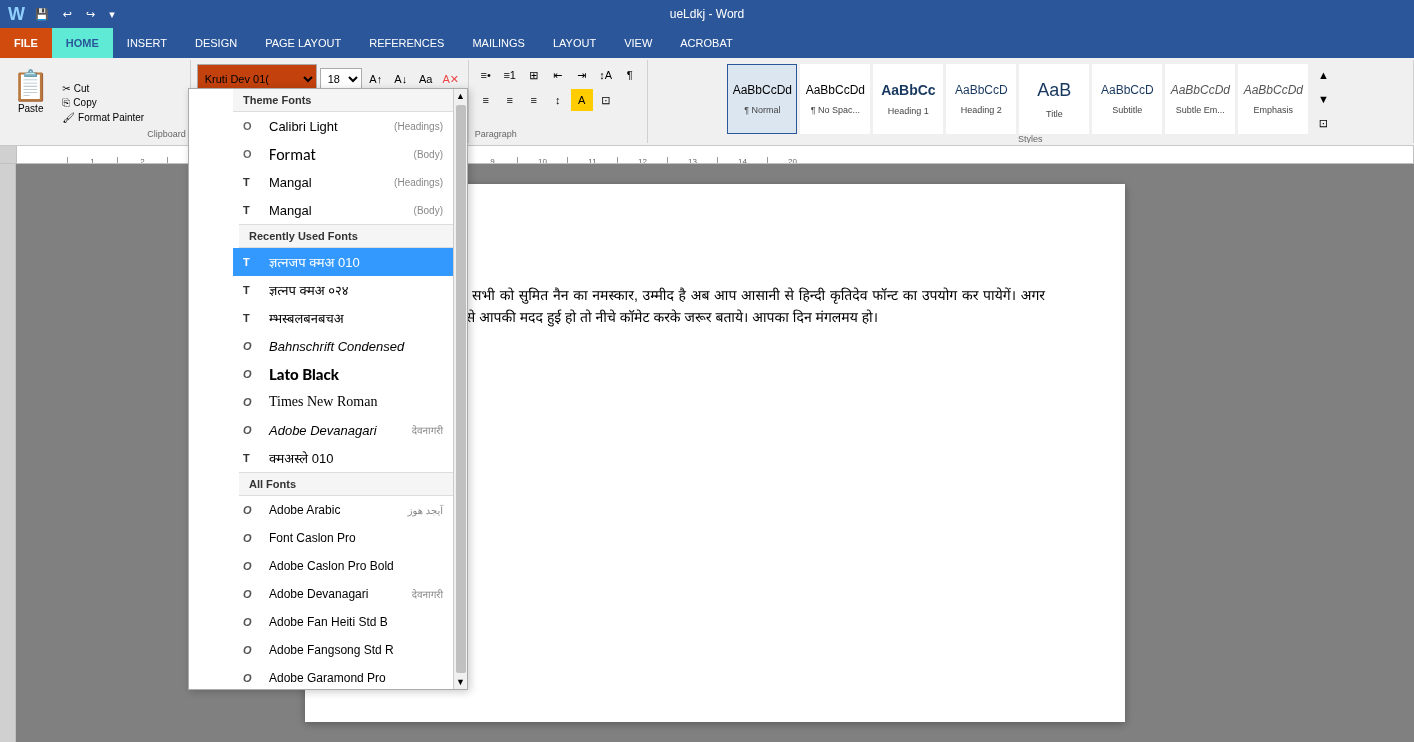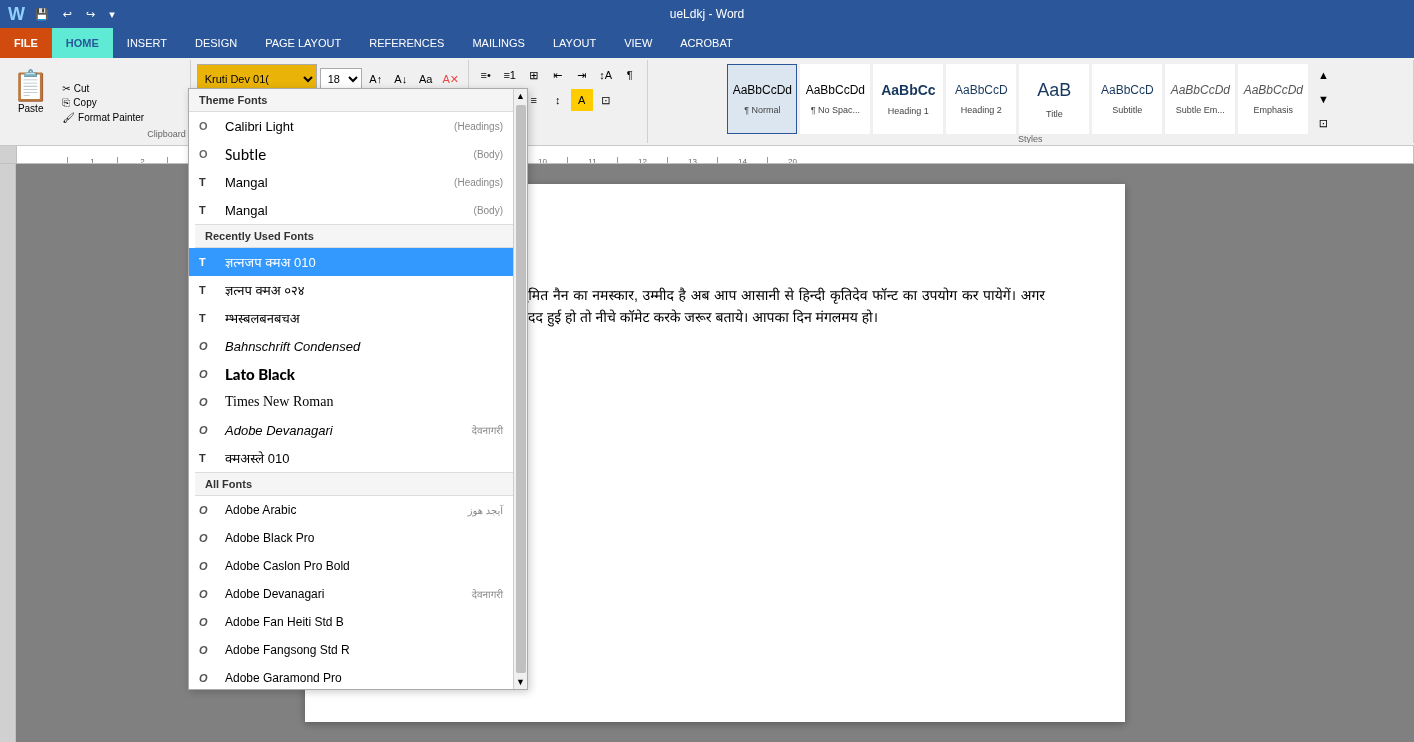--- a/index.html
+++ b/index.html
@@ -128,21 +128,21 @@
       display: flex;
       align-items: center;
       gap: 3px;
       margin-bottom: 3px;
     }
     .font-select {
       width: 120px;
       height: 30px;
       font-size: 11px;
       border: 1px solid #ababab;
-      background: #eab308;
+      background: #c2410c;
       padding: 1px 3px;
       cursor: pointer;
     }
     .size-select {
       width: 42px;
       height: 22px;
       font-size: 11px;
       border: 1px solid #ababab;
       background: white;
       padding: 1px 3px;
@@ -265,26 +265,27 @@
     }
     .doc-greeting { font-size: 15px; font-weight: bold; margin-bottom: 16px; }
     .doc-para { text-align: justify; margin-bottom: 20px; font-size: 14px; }
     .doc-closing { margin-top: 20px; font-size: 14px; }
 
     
     .font-dropdown {
       position: absolute;
       top: 88px;
       left: 188px;
-      width: 340px;
+      width: 280px;
       background: white;
       border: 1px solid #ababab;
       box-shadow: 2px 2px 8px rgba(0,0,0,0.2);
       z-index: 1000;
       font-size: 12px;
+      padding-left: 44px;
     }
     .font-dd-scroll {
       max-height: 600px;
       overflow-y: auto;
       position: relative;
     }
     .font-section-header {
       background: #f5f5f5;
       padding: 5px 10px;
       font-size: 11px;
@@ -508,21 +509,21 @@
     <div class="font-dd-scroll" style="width:326px;">
 
       <div class="font-section-header">Theme Fonts</div>
       <div class="font-item">
         <span class="font-type-icon">O</span>
         <span class="font-name-calibri-light">Calibri Light</span>
         <span class="font-tag">(Headings)</span>
       </div>
       <div class="font-item">
         <span class="font-type-icon">O</span>
-        <span class="font-name-calibri">Subtle</span>
+        <span class="font-name-calibri">Format</span>
         <span class="font-tag">(Body)</span>
       </div>
       <div class="font-item">
         <span class="font-type-icon" style="font-weight:bold; color:#333;">T</span>
         <span class="font-name-mangal">Mangal</span>
         <span class="font-tag">(Headings)</span>
       </div>
       <div class="font-item">
         <span class="font-type-icon" style="font-weight:bold; color:#333;">T</span>
         <span class="font-name-mangal">Mangal</span>
@@ -572,21 +573,21 @@
       </div>
 
       <div class="font-section-header section-divider">All Fonts</div>
       <div class="font-item">
         <span class="font-type-icon" style="font-style:italic; color:#555;">O</span>
         <span>Adobe Arabic</span>
         <span class="font-tag" style="font-family:'Arial', sans-serif; direction:rtl;">آیجد هوز</span>
       </div>
       <div class="font-item">
         <span class="font-type-icon" style="font-style:italic; color:#555;">O</span>
-        <span>Adobe Black Pro</span>
+        <span>Font Caslon Pro</span>
         <span class="font-tag"></span>
       </div>
       <div class="font-item">
         <span class="font-type-icon" style="font-style:italic; color:#555;">O</span>
         <span>Adobe Caslon Pro Bold</span>
         <span class="font-tag"></span>
       </div>
       <div class="font-item">
         <span class="font-type-icon" style="font-style:italic; color:#555;">O</span>
         <span>Adobe Devanagari</span>

